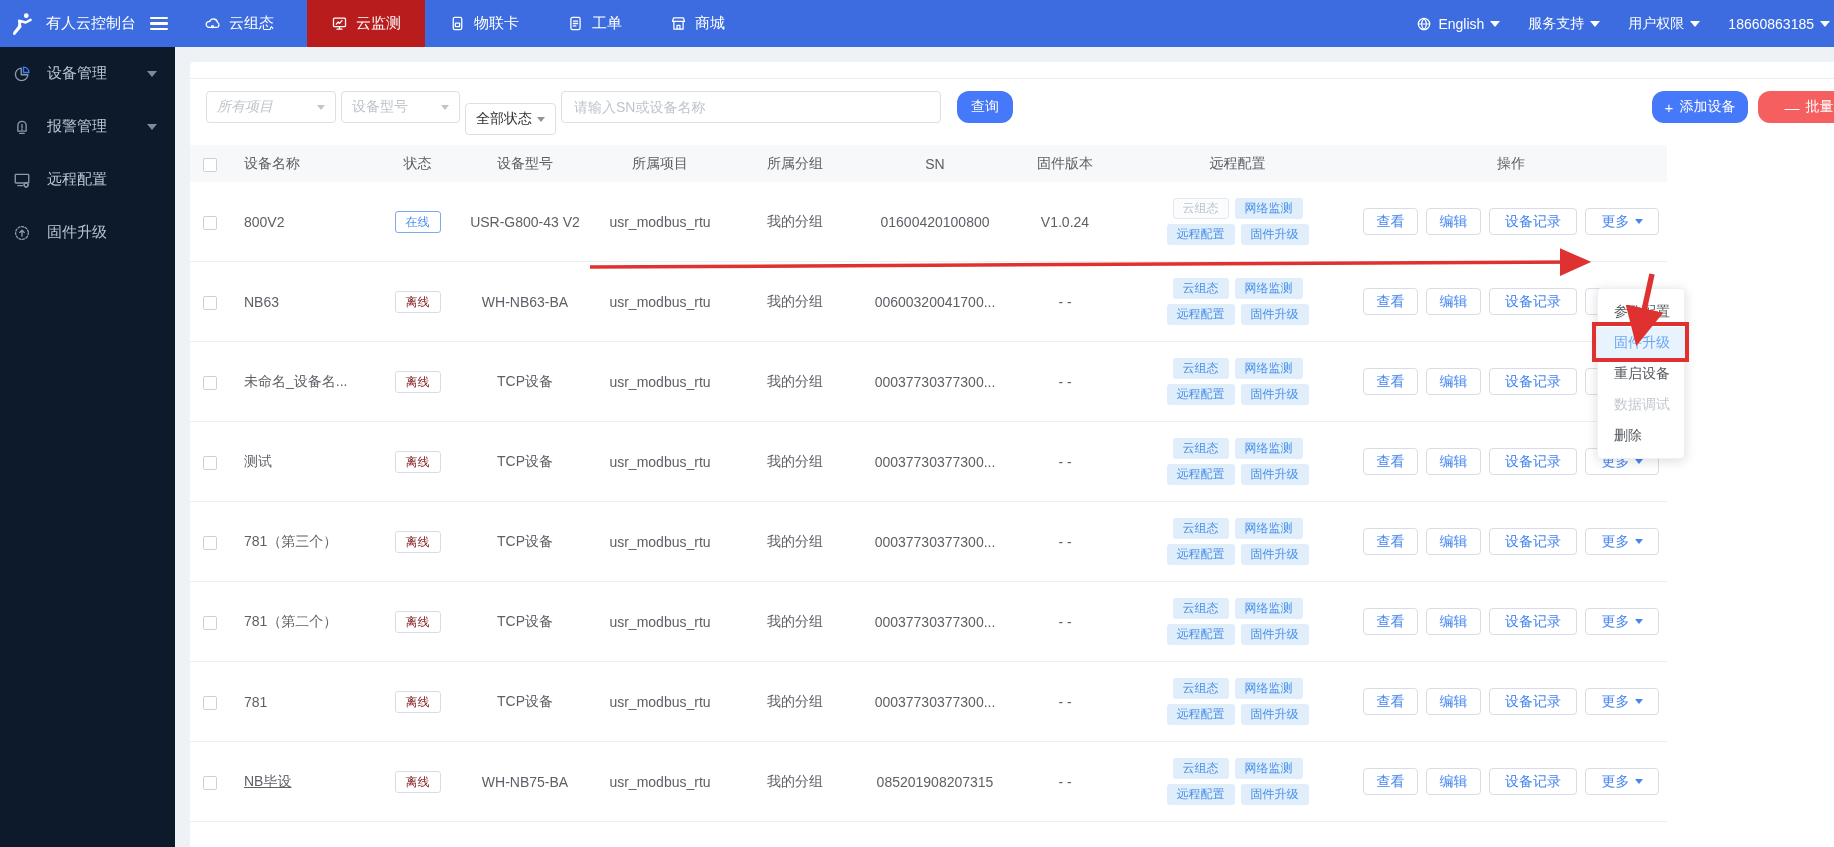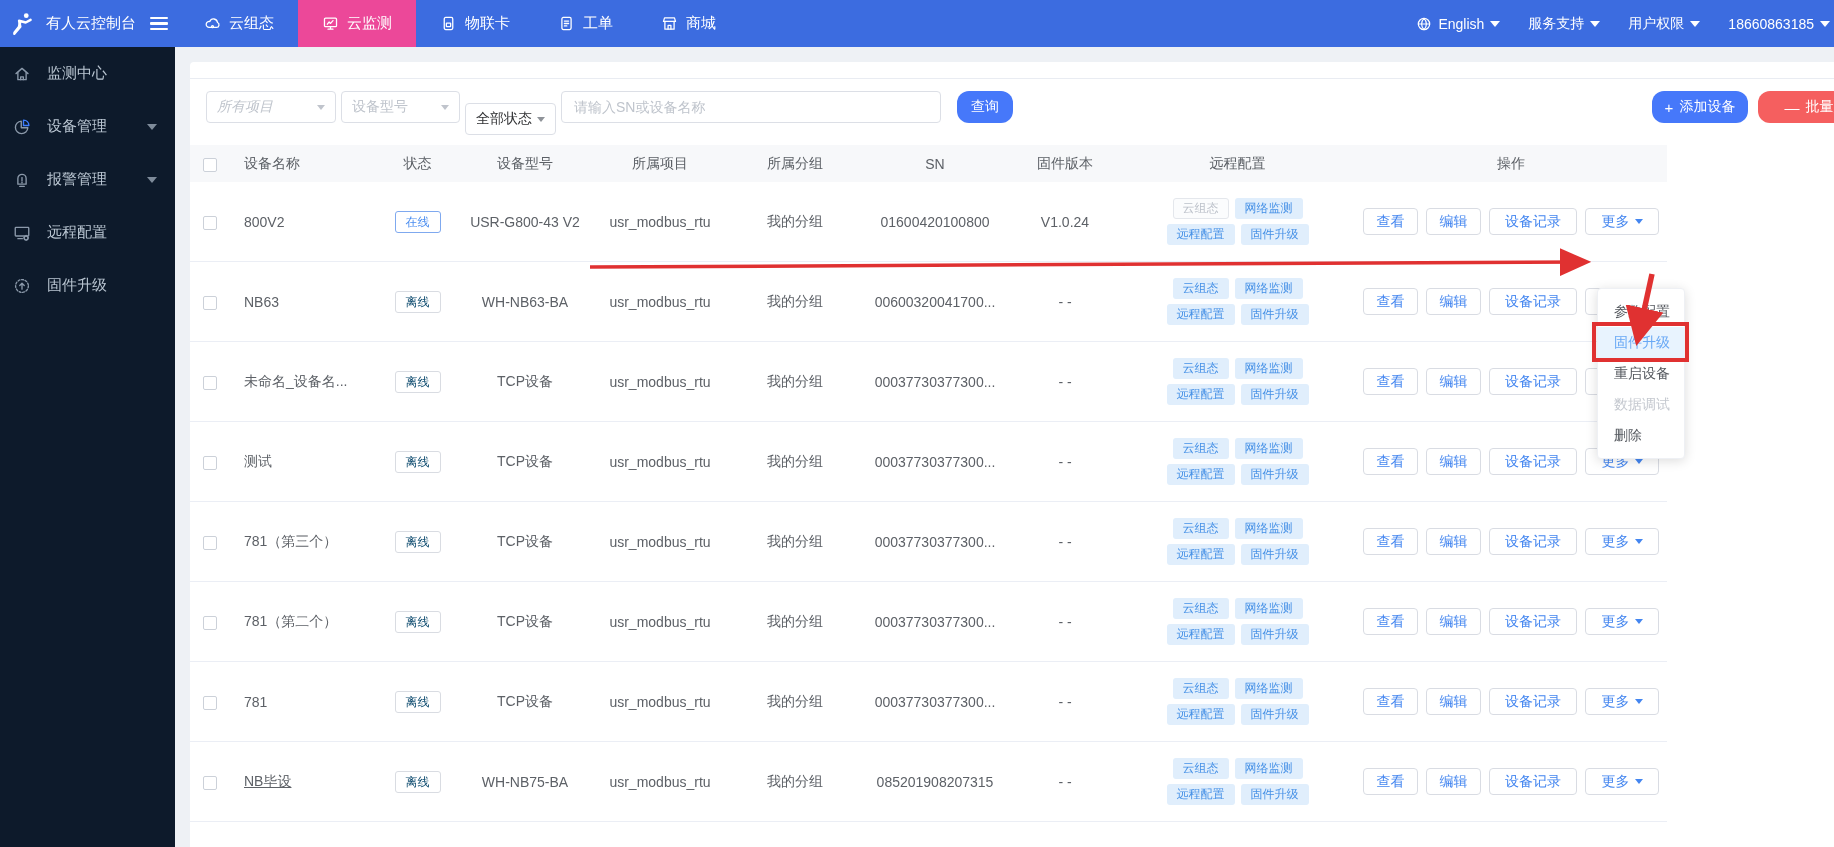--- a/index.html
+++ b/index.html
@@ -9,21 +9,21 @@
 
   
   .topbar { position:absolute; top:0; left:0; width:1834px; height:47px; background:#3c6ce0; display:flex; align-items:center; color:#fff; z-index:20; }
   .brand { display:flex; align-items:center; gap:10px; padding-left:10px; width:172px; flex:none; }
   .brand .logo svg { width:26px; height:26px; display:block; }
   .brand-title { font-size:15px; white-space:nowrap; }
   .hamburger { margin-left:4px; cursor:pointer; display:flex; flex-direction:column; gap:3px; }
   .hamburger i { display:block; width:18px; height:2.5px; background:#fff; border-radius:1px; }
   .tabs { display:flex; height:47px; align-items:stretch; margin-left:8px; }
   .tab { display:flex; align-items:center; gap:8px; padding:0 24px; font-size:15px; cursor:pointer; }
-  .tab.active { background:#ec4899; }
+  .tab.active { background:#b91c1c;margin-left:9px; }
   .tab .ticon svg { width:17px; height:17px; display:block; }
   .topbar-right { margin-left:auto; display:flex; align-items:center; gap:28px; padding-right:4px; font-size:14px; }
   .tb-item { display:flex; align-items:center; gap:6px; cursor:pointer; white-space:nowrap; }
   .tb-item .gicon svg { width:16px; height:16px; display:block; }
   .caret-dn { width:0; height:0; border-left:5px solid transparent; border-right:5px solid transparent; border-top:6px solid #fff; display:inline-block; }
 
   
   .sidebar { position:absolute; top:47px; left:0; width:175px; height:800px; background:#0d1a2b; z-index:15; }
   .side-item { height:53px; display:flex; align-items:center; padding:0 18px 0 13px; color:#bac6d2; font-size:15px; cursor:pointer; }
   .side-item .sicon { width:18px; height:18px; margin-right:16px; color:#8b99aa; flex:none; }
@@ -53,21 +53,21 @@
 
   
   .dtable { margin:22px 0 0 0; width:1477px; font-size:14px; color:#5d6167; }
   .thead { display:flex; align-items:center; height:37px; background:#f7f8fa; color:#5c6066; }
   .trow { display:flex; align-items:center; height:80px; border-bottom:1px solid #ebeef5; background:#fff; }
   .cell { flex:none; text-align:center; overflow:hidden; white-space:nowrap; }
   .cell.left { text-align:left; padding-left:14px; }
   .checkbox { display:inline-block; width:14px; height:14px; border:1px solid #ccd1d9; border-radius:2px; background:#fff; vertical-align:middle; cursor:pointer; }
   .badge { display:inline-block; min-width:46px; padding:3px 10px; border-radius:3px; font-size:12px; line-height:14px; }
   .badge.online { color:#4a8df0; border:1px solid #7fa9ef; background:#fff; }
-  .badge.offline { color:#0c4a6e; border:1px solid #d9dce2; background:#fff; }
+  .badge.offline { color:#7f1d1d; border:1px solid #d9dce2; background:#fff; }
   .tags { display:flex; flex-direction:column; gap:5px; align-items:center; }
   .tagline { display:flex; gap:6px; justify-content:center; }
   .tag { display:inline-block; padding:3px 10px; border-radius:3px; font-size:12px; line-height:15px; }
   .tag.blue { background:#e0eefc; color:#4590e6; }
   .tag.gray { background:#fbfcfd; color:#bcc1ca; border:1px solid #e4e7ec; padding:2px 9px; }
   .ops { display:flex; gap:8px; justify-content:flex-start; padding-left:8px; }
   .op-btn { height:27px; border:1px solid #d9dce3; border-radius:4px; background:#fff; color:#4486f0; font-size:14px; display:inline-flex; align-items:center; justify-content:center; gap:5px; cursor:pointer; font-family:inherit; }
   .op-view,.op-edit { width:55px; }
   .op-record { width:88px; }
   .op-more { width:74px; }
@@ -172,30 +172,20 @@
         <span class="caret-dn"></span>
       </span>
       <span class="tb-item">
         <span>18660863185</span>
         <span class="caret-dn"></span>
       </span>
     </div>
   </header>
 
   <aside class="sidebar">
-      <div class="side-item">
-        <span class="sicon">
-          <svg viewBox="0 0 24 24" fill="none" stroke="currentColor" stroke-width="1.8" stroke-linecap="round" stroke-linejoin="round">
-            <path d="M4 11.5L12 4.5l8 7"></path>
-            <path d="M6.5 10v9.5h11V10"></path>
-            <path d="M10.2 19.5v-3.6h3.6v3.6"></path>
-          </svg>
-        </span>
-        <span>监测中心</span>
-      </div>
       <div class="side-item">
         <span class="sicon">
           <svg viewBox="0 0 24 24" fill="none" stroke="currentColor" stroke-width="1.8" stroke-linecap="round" stroke-linejoin="round">
             <path d="M11 4.2a8.3 8.3 0 1 0 8.8 8.8H11z"></path>
             <path d="M14 2.8a7 7 0 0 1 7.2 7.2H14z" stroke="#3d7eff"></path>
           </svg>
         </span>
         <span>设备管理</span>
         <span class="side-caret"></span>
       </div>

